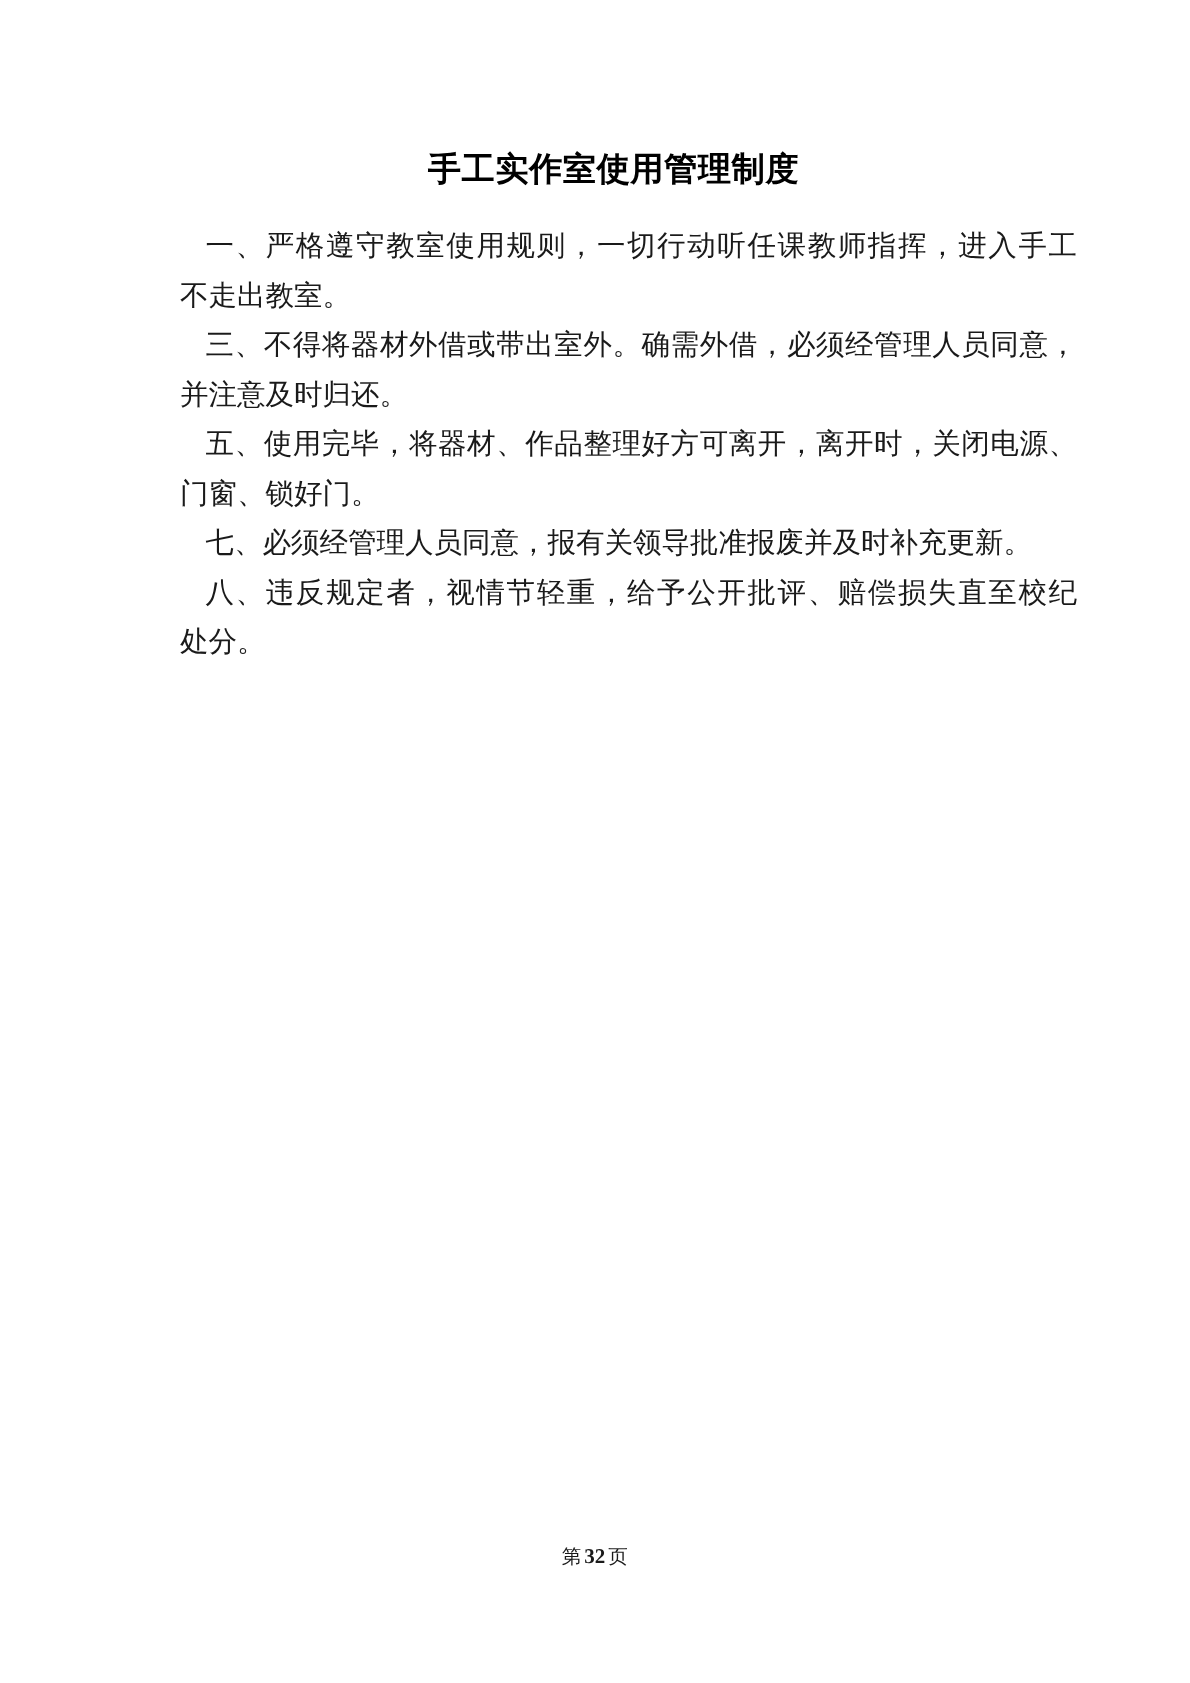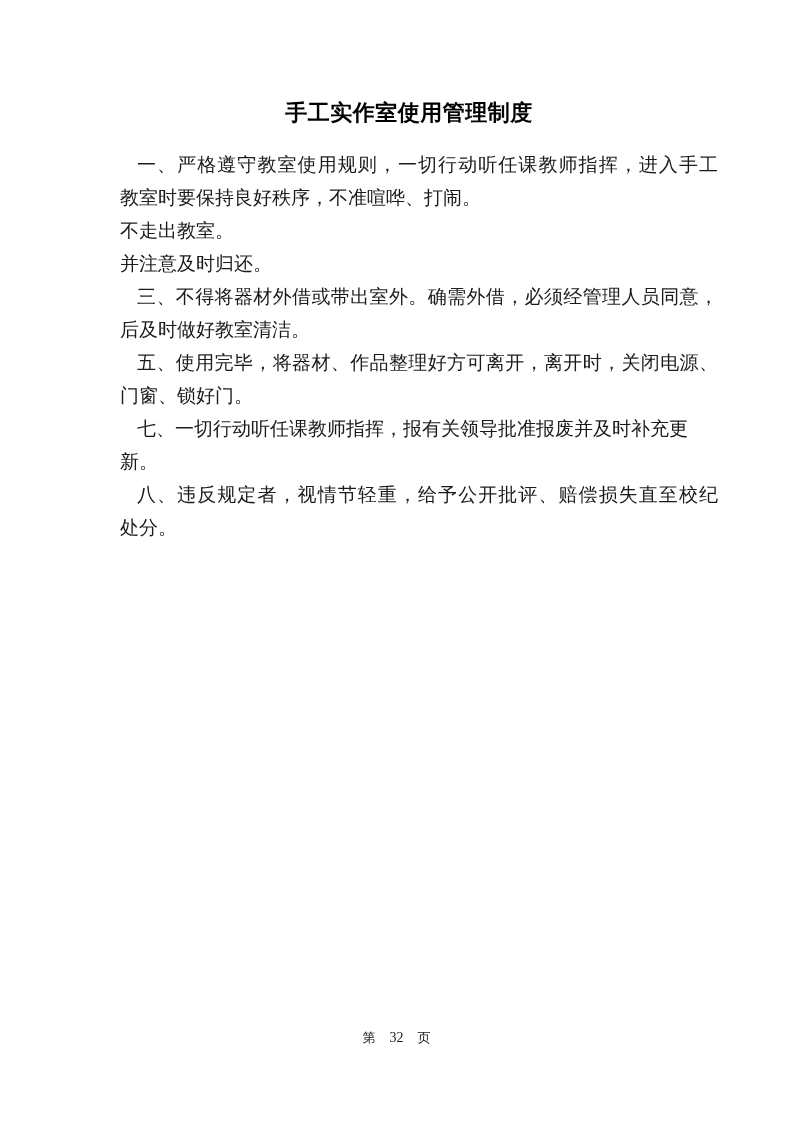--- a/index.html
+++ b/index.html
@@ -58,41 +58,39 @@
     position: absolute;
     top: 1029px;
     left: 0;
     width: 793px;
     text-align: center;
     font-size: 13px;
     line-height: 18px;
     color: #1a1a1a;
   }
   .footer .pagenum {
-    font-weight: 400;
+    font-weight: 700;
     font-size: 14px;
-    margin: 0 14px;
+    margin: 0 2px;
   }
 </style>
 </head>
 <body>
 
 <div class="page">
 
   <h1 class="doc-title">手工实作室使用管理制度</h1>
 
   <div class="content" id="content">
       <p class="line first fill">一、严格遵守教室使用规则，一切行动听任课教师指挥，进入手工</p>
-      <p class="line">教室时要保持良好秩序，不准喧哗、打闹。</p>
       <p class="line">不走出教室。</p>
+      <p class="line first fill">三、不得将器材外借或带出室外。确需外借，必须经管理人员同意，</p>
       <p class="line">并注意及时归还。</p>
-      <p class="line first fill">三、不得将器材外借或带出室外。确需外借，必须经管理人员同意，</p>
-      <p class="line">后及时做好教室清洁。</p>
       <p class="line first fill">五、使用完毕，将器材、作品整理好方可离开，离开时，关闭电源、</p>
       <p class="line">门窗、锁好门。</p>
-      <p class="line first">七、一切行动听任课教师指挥，报有关领导批准报废并及时补充更新。</p>
+      <p class="line first">七、必须经管理人员同意，报有关领导批准报废并及时补充更新。</p>
       <p class="line first fill">八、违反规定者，视情节轻重，给予公开批评、赔偿损失直至校纪</p>
       <p class="line">处分。</p>
     </div>
 
   <div class="footer"><span>第</span><span class="pagenum">32</span><span>页</span></div>
 
 </div>
 
 </body></html>

